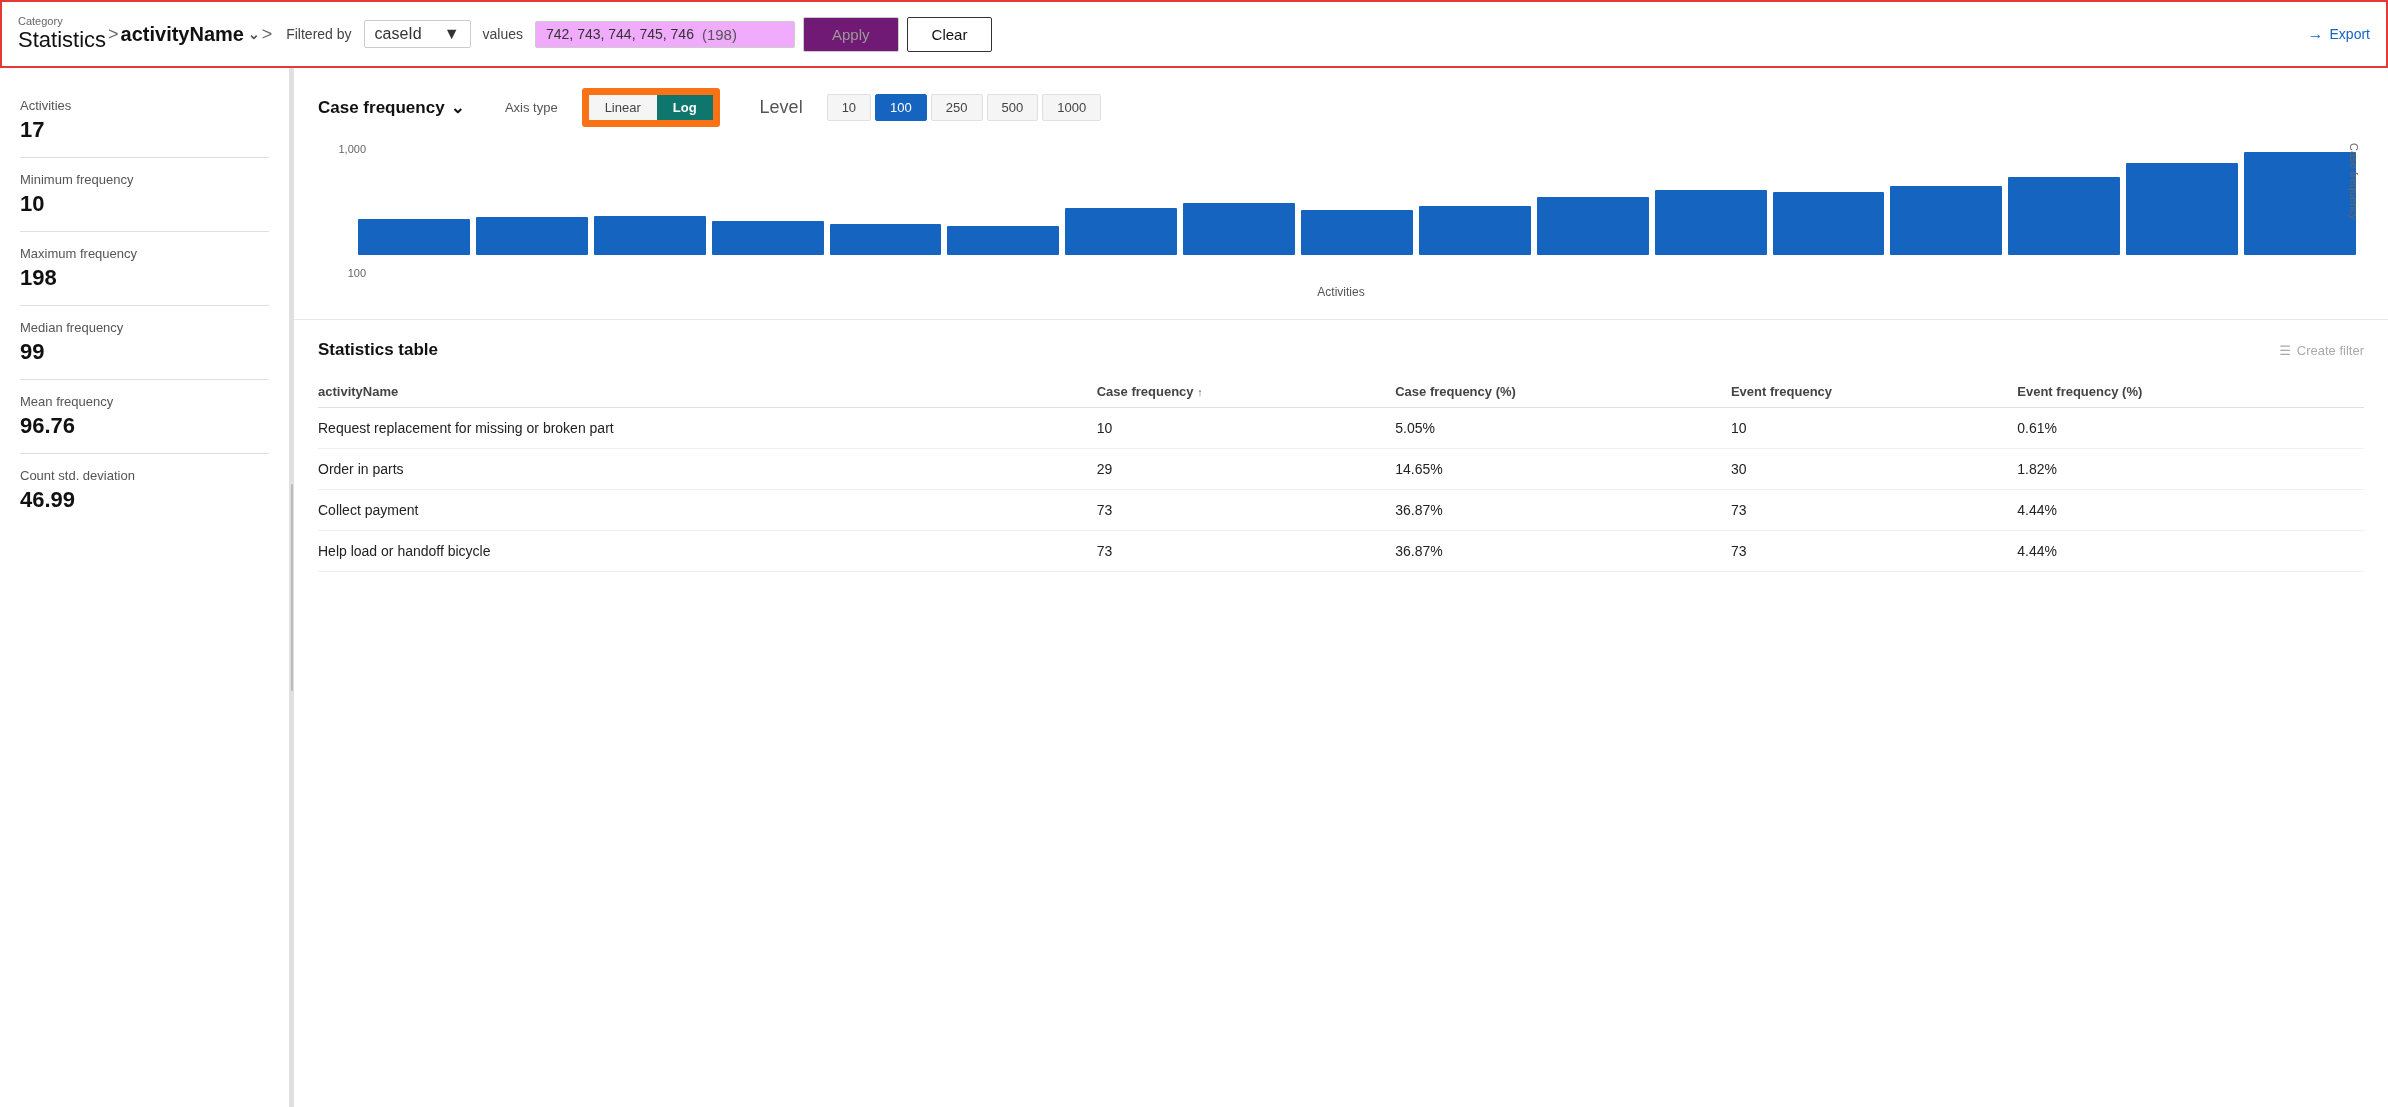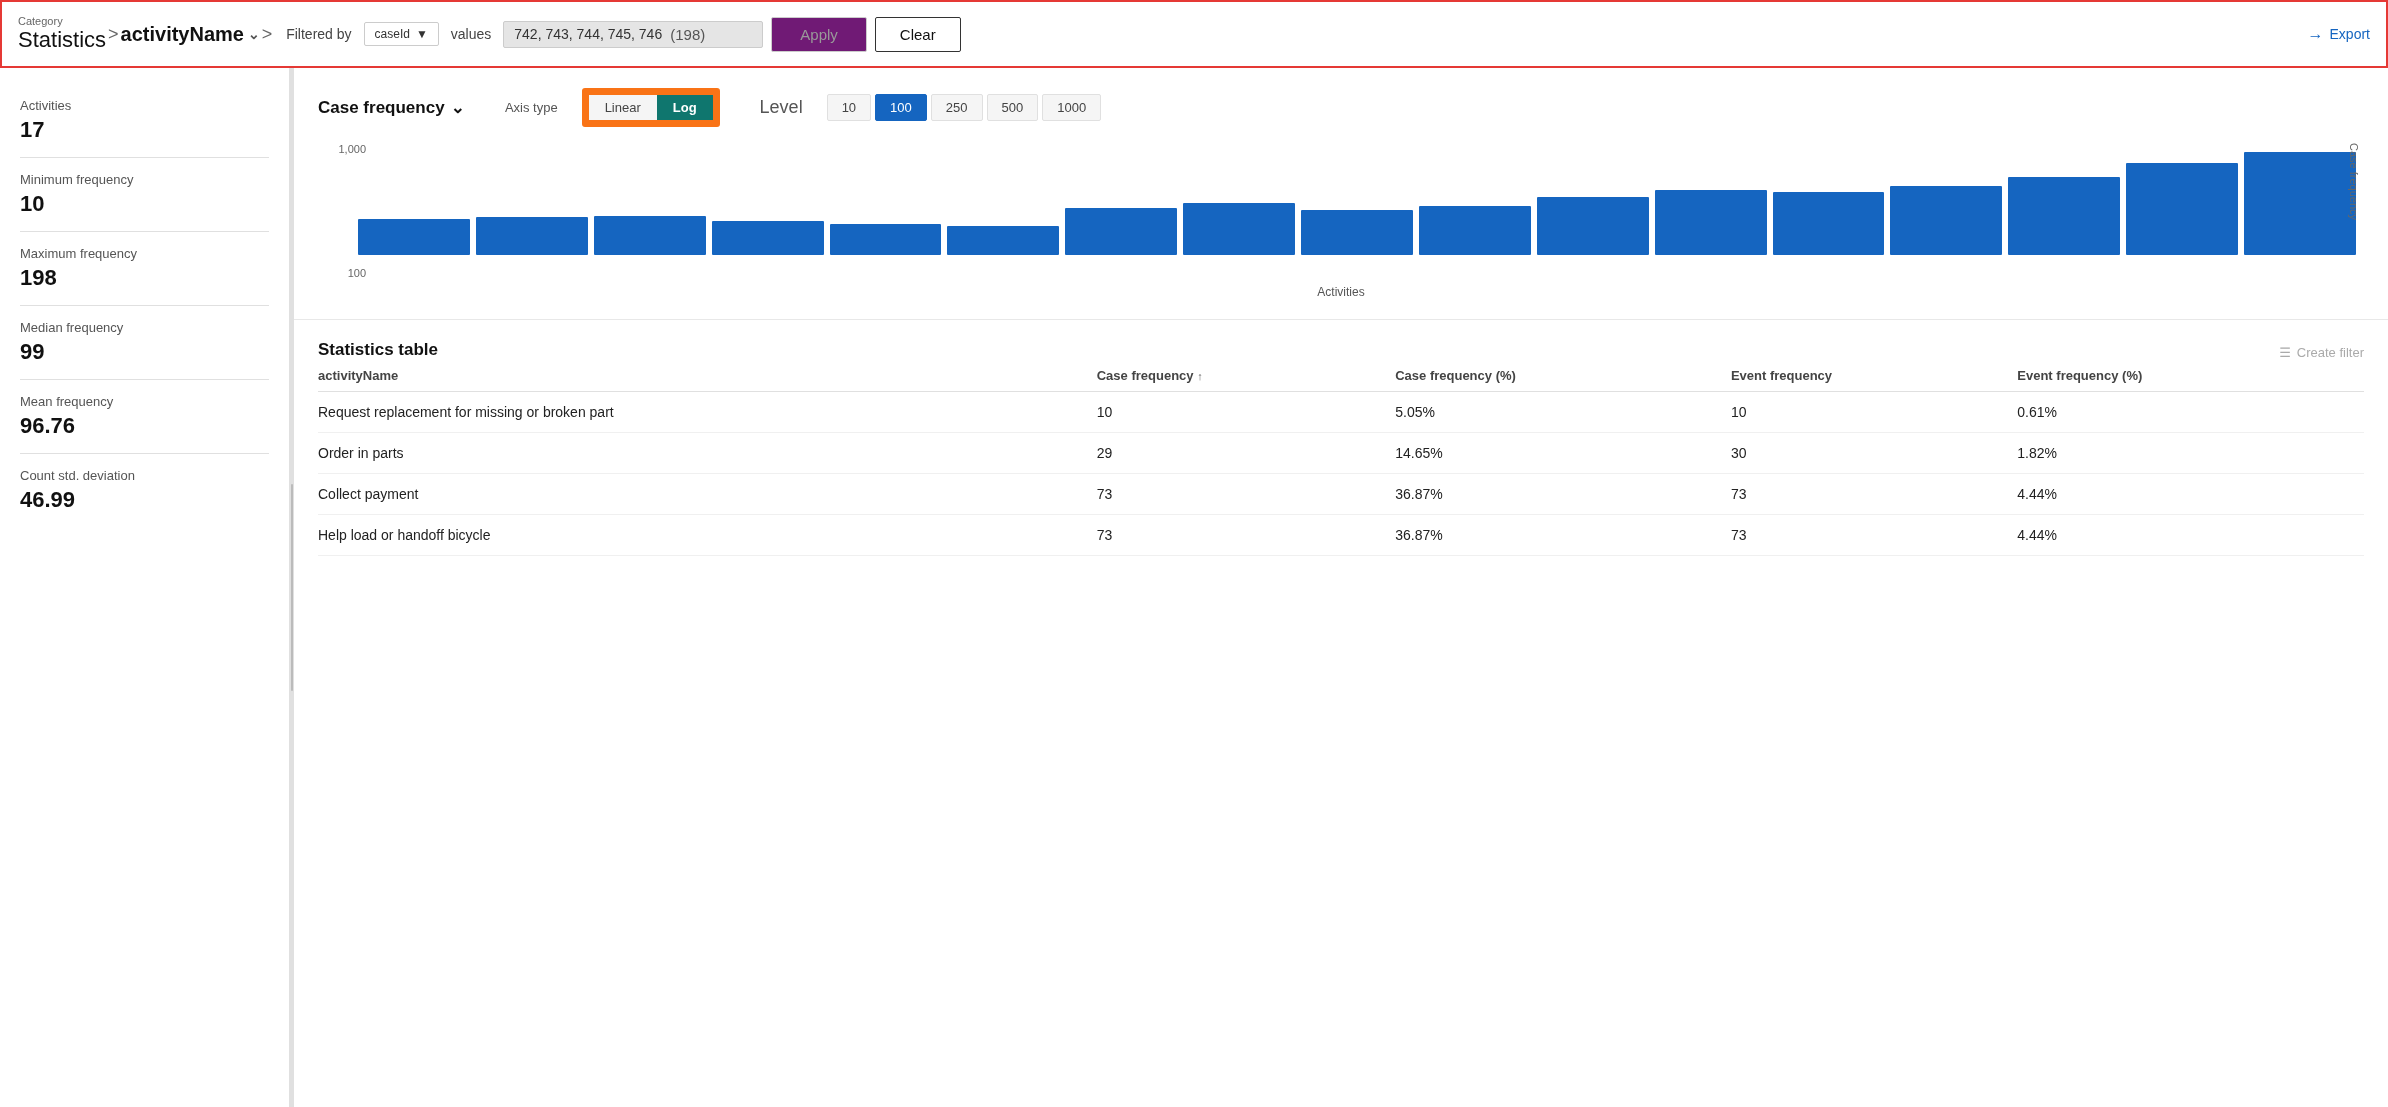--- a/index.html
+++ b/index.html
@@ -58,40 +58,40 @@
       font-size: 14px;
       color: #444;
       margin: 0 4px;
     }
     .filter-dropdown {
       display: flex;
       align-items: center;
       border: 1px solid #ccc;
       border-radius: 2px;
       padding: 4px 10px;
-      gap: 6px;
+      gap: 22px;
       cursor: pointer;
       background: #fff;
-      font-size: 12px;
+      font-size: 16px;
     }
     .values-label {
       font-size: 14px;
       color: #444;
       margin: 0 4px;
     }
     .values-input {
       display: flex;
       align-items: center;
       border: 1px solid #ccc;
       border-radius: 2px;
       padding: 4px 10px;
       font-size: 14px;
       gap: 8px;
       min-width: 260px;
-      background: #e5e5e5;
+      background: #f0abfc;
     }
     .values-count {
       color: #555;
       font-size: 15px;
     }
     .apply-btn {
       padding: 8px 28px;
       background: #701a75;
       border: 1px solid #ccc;
       border-radius: 2px;
@@ -290,22 +290,23 @@
       font-size: 12px;
       color: #555;
     }
 
     
     .table-section {
       padding: 20px 24px;
     }
     .table-header-row {
       display: flex;
-      align-items: flex-end;
+      align-items: center;
       justify-content: space-between;
+      margin-bottom: 16px;
     }
     .table-title {
       font-size: 17px;
       font-weight: 600;
       color: #111;
     }
     .create-filter-btn {
       display: flex;
       align-items: center;
       gap: 6px;

